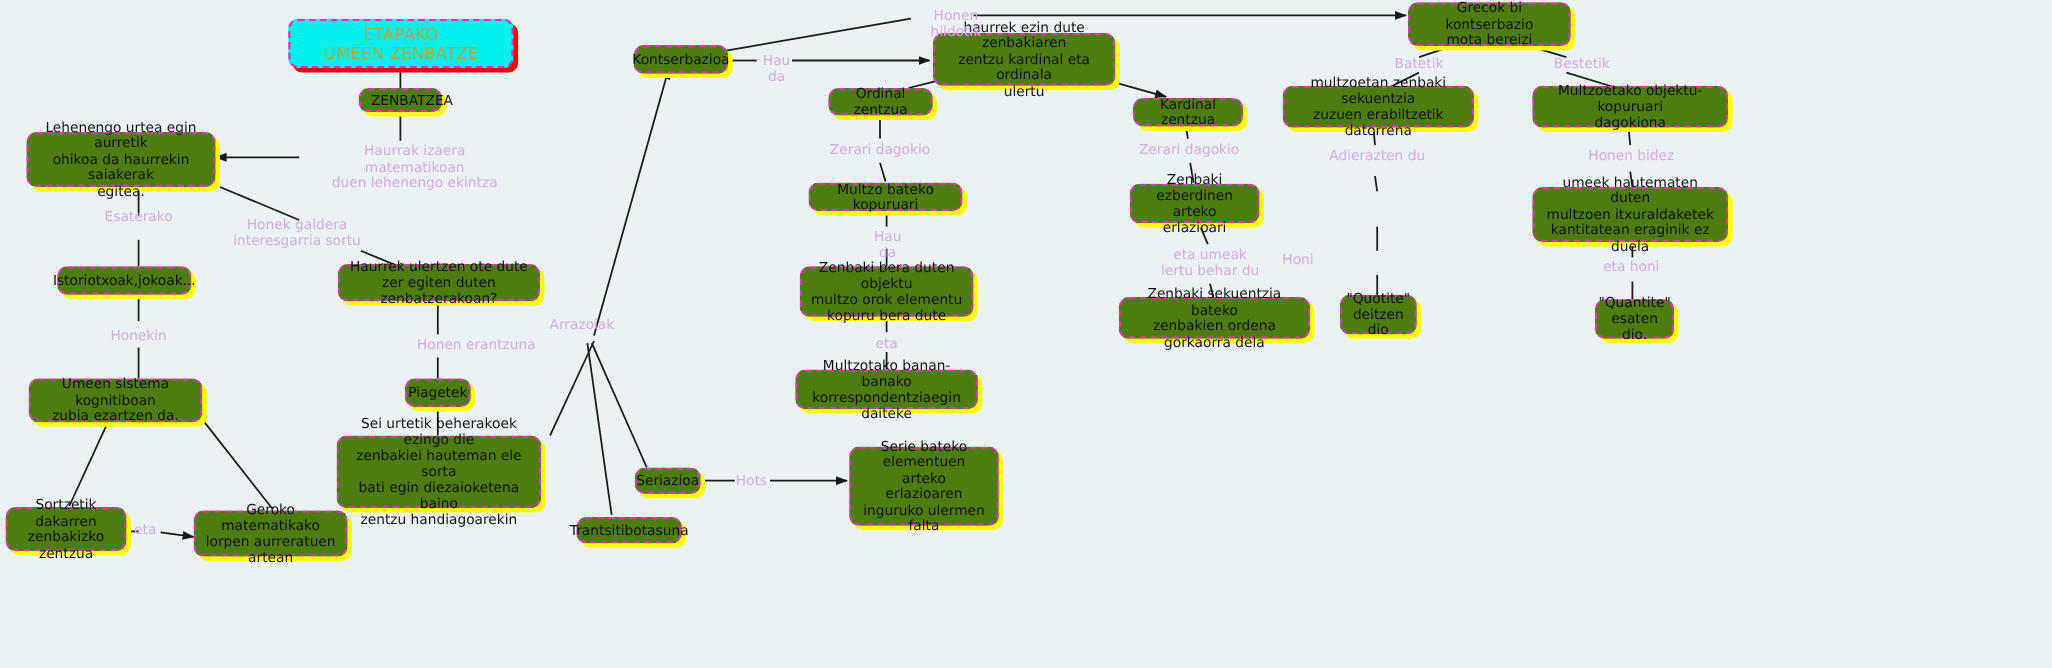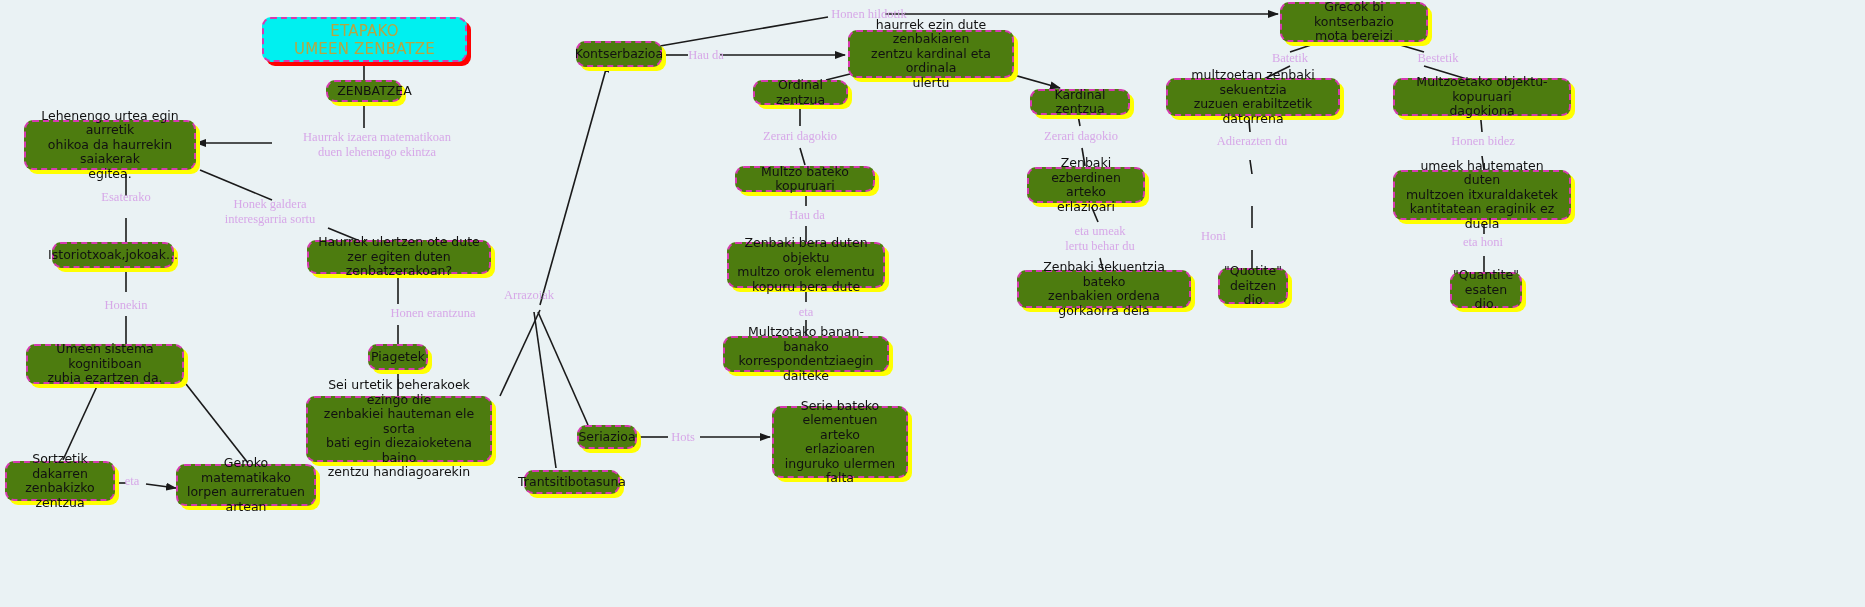--- a/index.html
+++ b/index.html
@@ -50,21 +50,20 @@
     overflow: hidden;
   }
   .linklabel {
     position: absolute;
     color: #d7a8e8;
     font-size: 12.5px;
     line-height: 14.5px;
     text-align: center;
     white-space: pre-line;
     background: transparent;
-    font-family: Liberation Serif, serif;
   }
 </style>
 </head>
 <body>
 
 <div id="canvas">
 
   <svg id="edges" viewBox="0 0 1865 607">
     <defs>
       <marker id="arrow" markerWidth="11" markerHeight="8" refX="10" refY="4" orient="auto" markerUnits="userSpaceOnUse">
@@ -267,19 +266,19 @@
 
   <div class="linklabel" style="left:1042px; top:224px; width:116px;">eta umeak
 lertu behar du</div>
 
   <div class="linklabel" style="left:1258px; top:51px; width:64px;">Batetik</div>
 
   <div class="linklabel" style="left:1404px; top:51px; width:68px;">Bestetik</div>
 
   <div class="linklabel" style="left:1205px; top:134px; width:94px;">Adierazten du</div>
 
-  <div class="linklabel" style="left:1186px; top:229px; width:40px;text-align:right;">Honi</div>
+  <div class="linklabel" style="left:1160px; top:229px; width:40px;">Honi</div>
 
   <div class="linklabel" style="left:1440px; top:134px; width:86px;">Honen bidez</div>
 
   <div class="linklabel" style="left:1452px; top:235px; width:62px;">eta honi</div>
 
 </div>
 
 </body></html>

